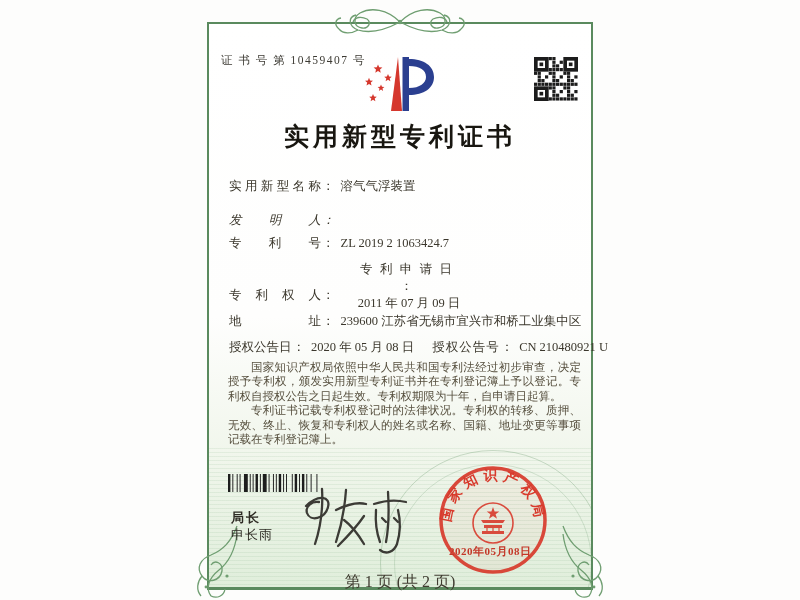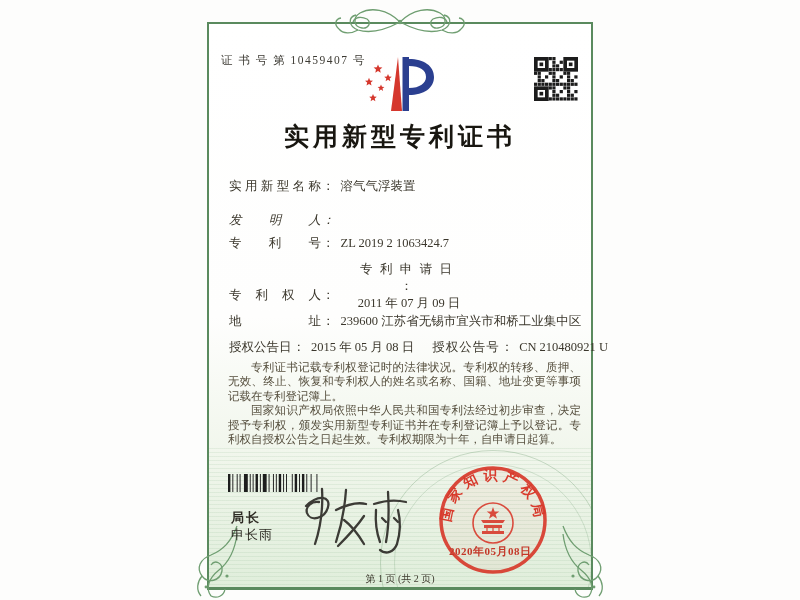--- a/index.html
+++ b/index.html
@@ -29,21 +29,21 @@
 
   #paragraphs{left:228px;top:360px;width:353px;font-size:11.5px;line-height:14.4px;
               text-align:justify;color:#564f3e;}
   #paragraphs p{margin:0;text-indent:2em;}
 
   #director-label{left:231px;top:509px;font-size:13px;font-weight:600;letter-spacing:2px;color:#2e2b24;}
   #director-name{left:231px;top:526px;font-size:13px;font-weight:400;letter-spacing:1px;color:#2e2b24;}
 
   #seal-date{left:449px;top:544px;width:112px;font-size:11px;font-weight:bold;color:#c43829;
              letter-spacing:.5px;text-align:left;}
-  #footer-page{left:207px;top:572px;width:386px;text-align:center;font-size:10px;color:#3f3c30;}
+  #footer-page{left:207px;top:572px;width:386px;text-align:center;font-size:16px;color:#3f3c30;}
   svg{display:block;}
 </style>
 </head>
 <body>
 
 <div id="canvas">
 
   <div id="frame" class="abs">
     <div id="stripes" class="abs"></div>
     <div id="rosette1" class="abs rosette"></div>
@@ -196,29 +196,29 @@
       <span class="colon">：</span>
   </div>
   <div class="abs row" style="top:313px;">
     <span class="lbl">地址</span>
       <span class="colon">：</span>
     <span class="val">239600 江苏省无锡市宜兴市和桥工业集中区</span>
   </div>
   <div class="abs row" style="top:339px;">
     <span class="lbl">授权公告日</span>
       <span class="colon">：</span>
-    <span class="val">2015 年 05 月 08 日</span>
+    <span class="val">2020 年 05 月 08 日</span>
     <span class="lbl2">授权公告号</span>
       <span class="colon">：</span>
     <span class="val">CN 210480921 U</span>
   </div>
 
   <div id="paragraphs" class="abs">
+    <p>国家知识产权局依照中华人民共和国专利法经过初步审查，决定授予专利权，颁发实用新型专利证书并在专利登记簿上予以登记。专利权自授权公告之日起生效。专利权期限为十年，自申请日起算。</p>
     <p>专利证书记载专利权登记时的法律状况。专利权的转移、质押、无效、终止、恢复和专利权人的姓名或名称、国籍、地址变更等事项记载在专利登记簿上。</p>
-    <p>国家知识产权局依照中华人民共和国专利法经过初步审查，决定授予专利权，颁发实用新型专利证书并在专利登记簿上予以登记。专利权自授权公告之日起生效。专利权期限为十年，自申请日起算。</p>
   </div>
 
   <svg class="abs" id="barcode-svg" style="left:228px;top:474px;" width="116" height="18" viewBox="0 0 116 18">
       <rect x="0" y="0" width="2.4" height="18" fill="#1d1d1d"></rect>
       <rect x="4.35" y="0" width="0.95" height="18" fill="#1d1d1d"></rect>
       <rect x="8.7" y="0" width="0.95" height="18" fill="#1d1d1d"></rect>
       <rect x="11.599999999999998" y="0" width="0.95" height="18" fill="#1d1d1d"></rect>
       <rect x="15.949999999999998" y="0" width="3.8499999999999996" height="18" fill="#1d1d1d"></rect>
       <rect x="21.749999999999996" y="0" width="0.95" height="18" fill="#1d1d1d"></rect>
       <rect x="24.649999999999995" y="0" width="0.95" height="18" fill="#1d1d1d"></rect>

